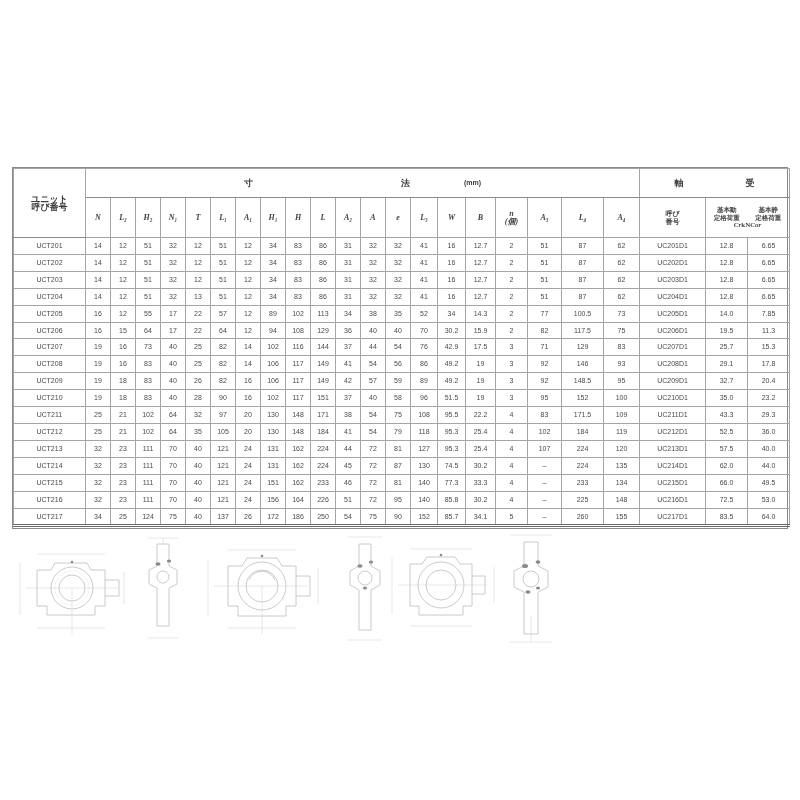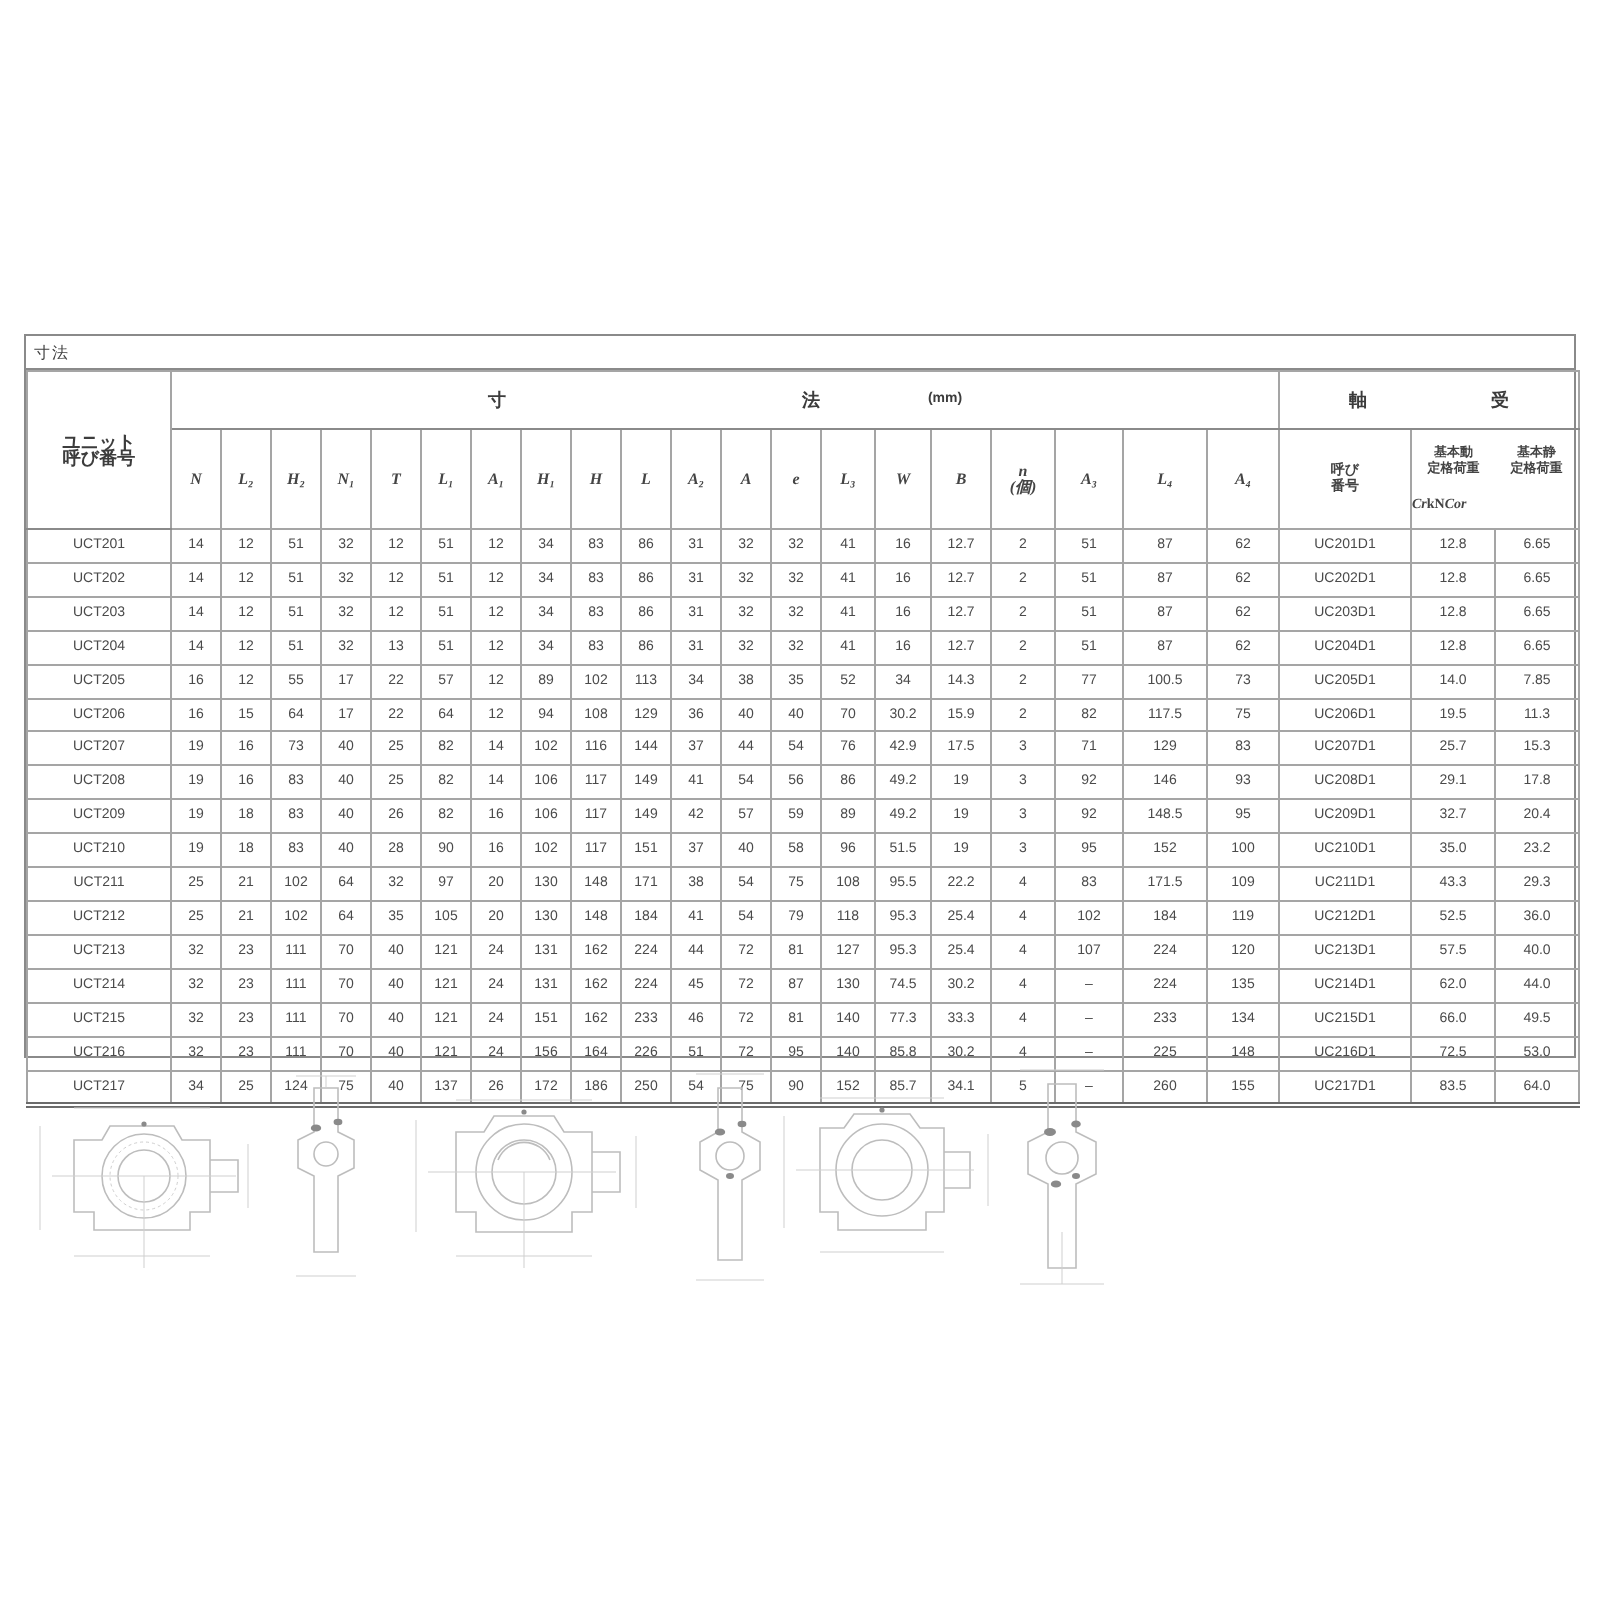--- a/index.html
+++ b/index.html
@@ -23,21 +23,21 @@
   .tbl tbody td{height:15.9px;line-height:15.9px;}
   .tbl td.unit-cell,.tbl td.bearing-cell{font-size:7px;letter-spacing:0;}
   .grp-label{display:flex;justify-content:center;align-items:center;gap:14px;font-style:normal;}
   .gap-big{display:inline-block;width:120px;}
   .gap-small{display:inline-block;width:26px;}
   .gap-brg{display:inline-block;width:34px;}
 
   .ratings-head{display:flex;flex-direction:column;height:100%;justify-content:center;
     font-style:normal;font-family:"Liberation Sans",sans-serif;}
   .ratings-labels{display:flex;justify-content:space-around;font-size:6.5px;line-height:7.5px;}
-  .ratings-units{display:flex;justify-content:flex-start;font-size:7px;margin-top:10px;
+  .ratings-units{display:flex;justify-content:center;font-size:7px;margin-top:0;
     font-style:italic;font-family:"Liberation Serif",serif;}
 
   
   .tbl tbody td:nth-child(2){border-left:1.4px solid #777;}
   .tbl tbody td:nth-child(6),.tbl thead tr.sym th:nth-child(5){border-left:1.4px solid #777;}
   .tbl tbody td:nth-child(10),.tbl thead tr.sym th:nth-child(9){border-left:1.4px solid #777;}
   .tbl tbody td:nth-child(14),.tbl thead tr.sym th:nth-child(13){border-left:1.4px solid #777;}
   .tbl tbody td:nth-child(18),.tbl thead tr.sym th:nth-child(17){border-left:1.4px solid #777;}
   .tbl tbody td:nth-child(19),.tbl thead tr.sym th:nth-child(18){border-left:1.4px solid #777;}
   .tbl tbody td:nth-child(22),.tbl thead tr.sym th:nth-child(21){border-left:1.4px solid #777;}
@@ -49,23 +49,20 @@
   .sketch{stroke:#bdbdbd;stroke-width:0.8;fill:none;}
   .sketch-dim{stroke:#cfcfcf;stroke-width:0.5;fill:none;}
   .sketch-dark{fill:#8a8a8a;stroke:none;}
 </style>
 </head>
 <body>
 
 <div id="canvas">
 
   <div class="frame">
-    <div class="title-bar">
-      <span class="ttl">寸法</span>
-    </div>
 
     <table class="tbl">
       <colgroup>
         <col style="width:72px">
         <col span="13" style="width:25px">
         <col style="width:27px">
           <col style="width:28px">
           <col style="width:30px">
         <col style="width:32px">
           <col style="width:34px">

